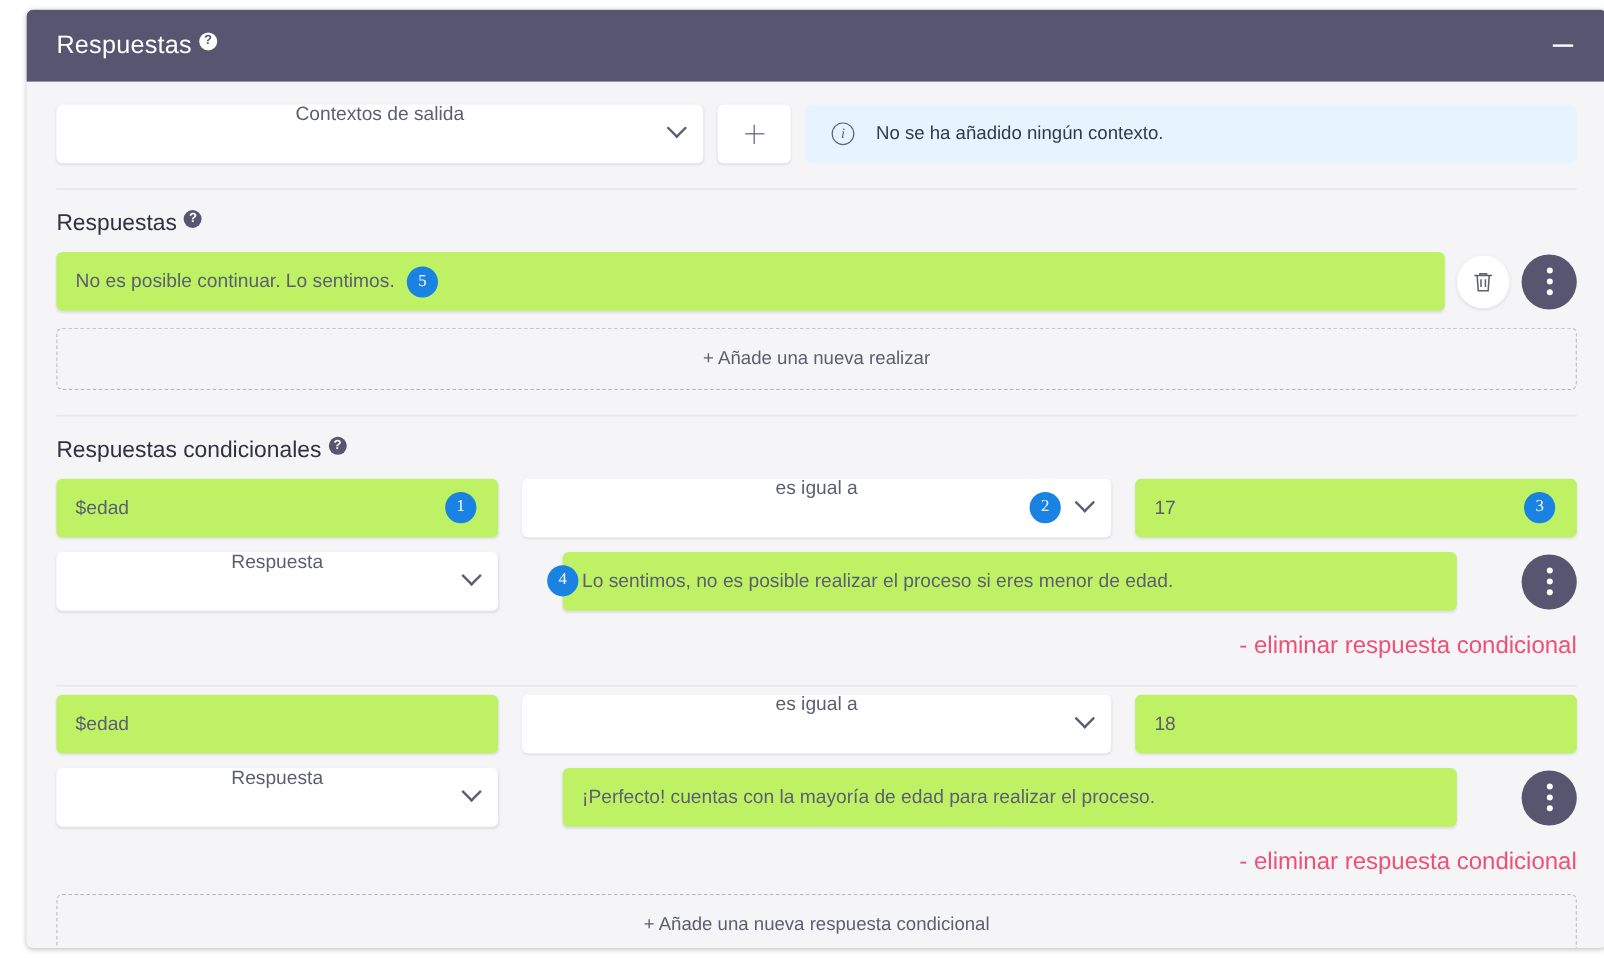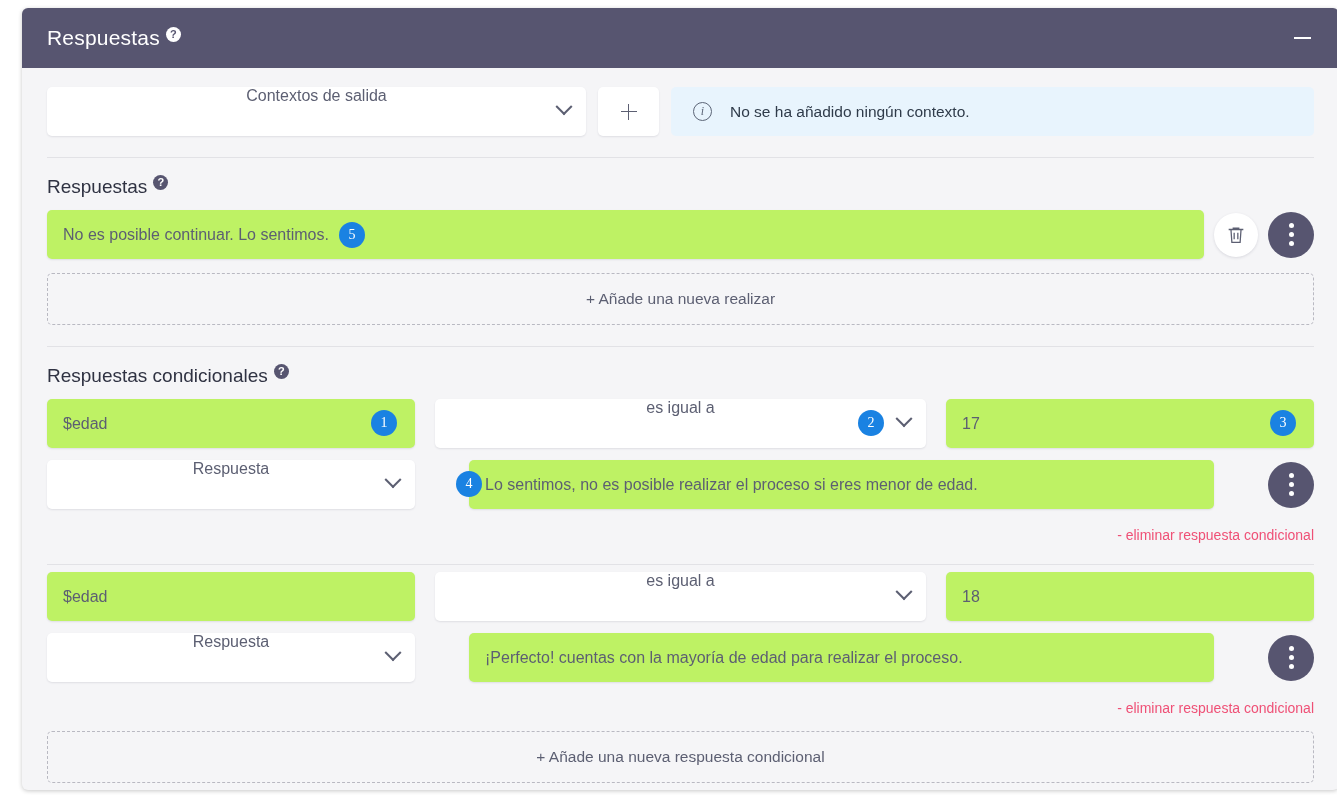--- a/index.html
+++ b/index.html
@@ -217,21 +217,21 @@
     align-items: center;
     margin-top: 12px;
     gap: 44px;
   }
   .cond-select-resp { width: 368px; }
   .cond-answer-text { flex: 1 1 auto; margin-left: 10px; }
 
   .delete-link {
     text-align: right;
     color: #ef5076;
-    font-size: 14px;
+    font-size: 20px;
     margin-top: 18px;
     cursor: pointer;
   }
 
   
   .num-badge {
     position: absolute;
     width: 26px; height: 26px;
     border-radius: 50%;
     background: #1a82e2;

